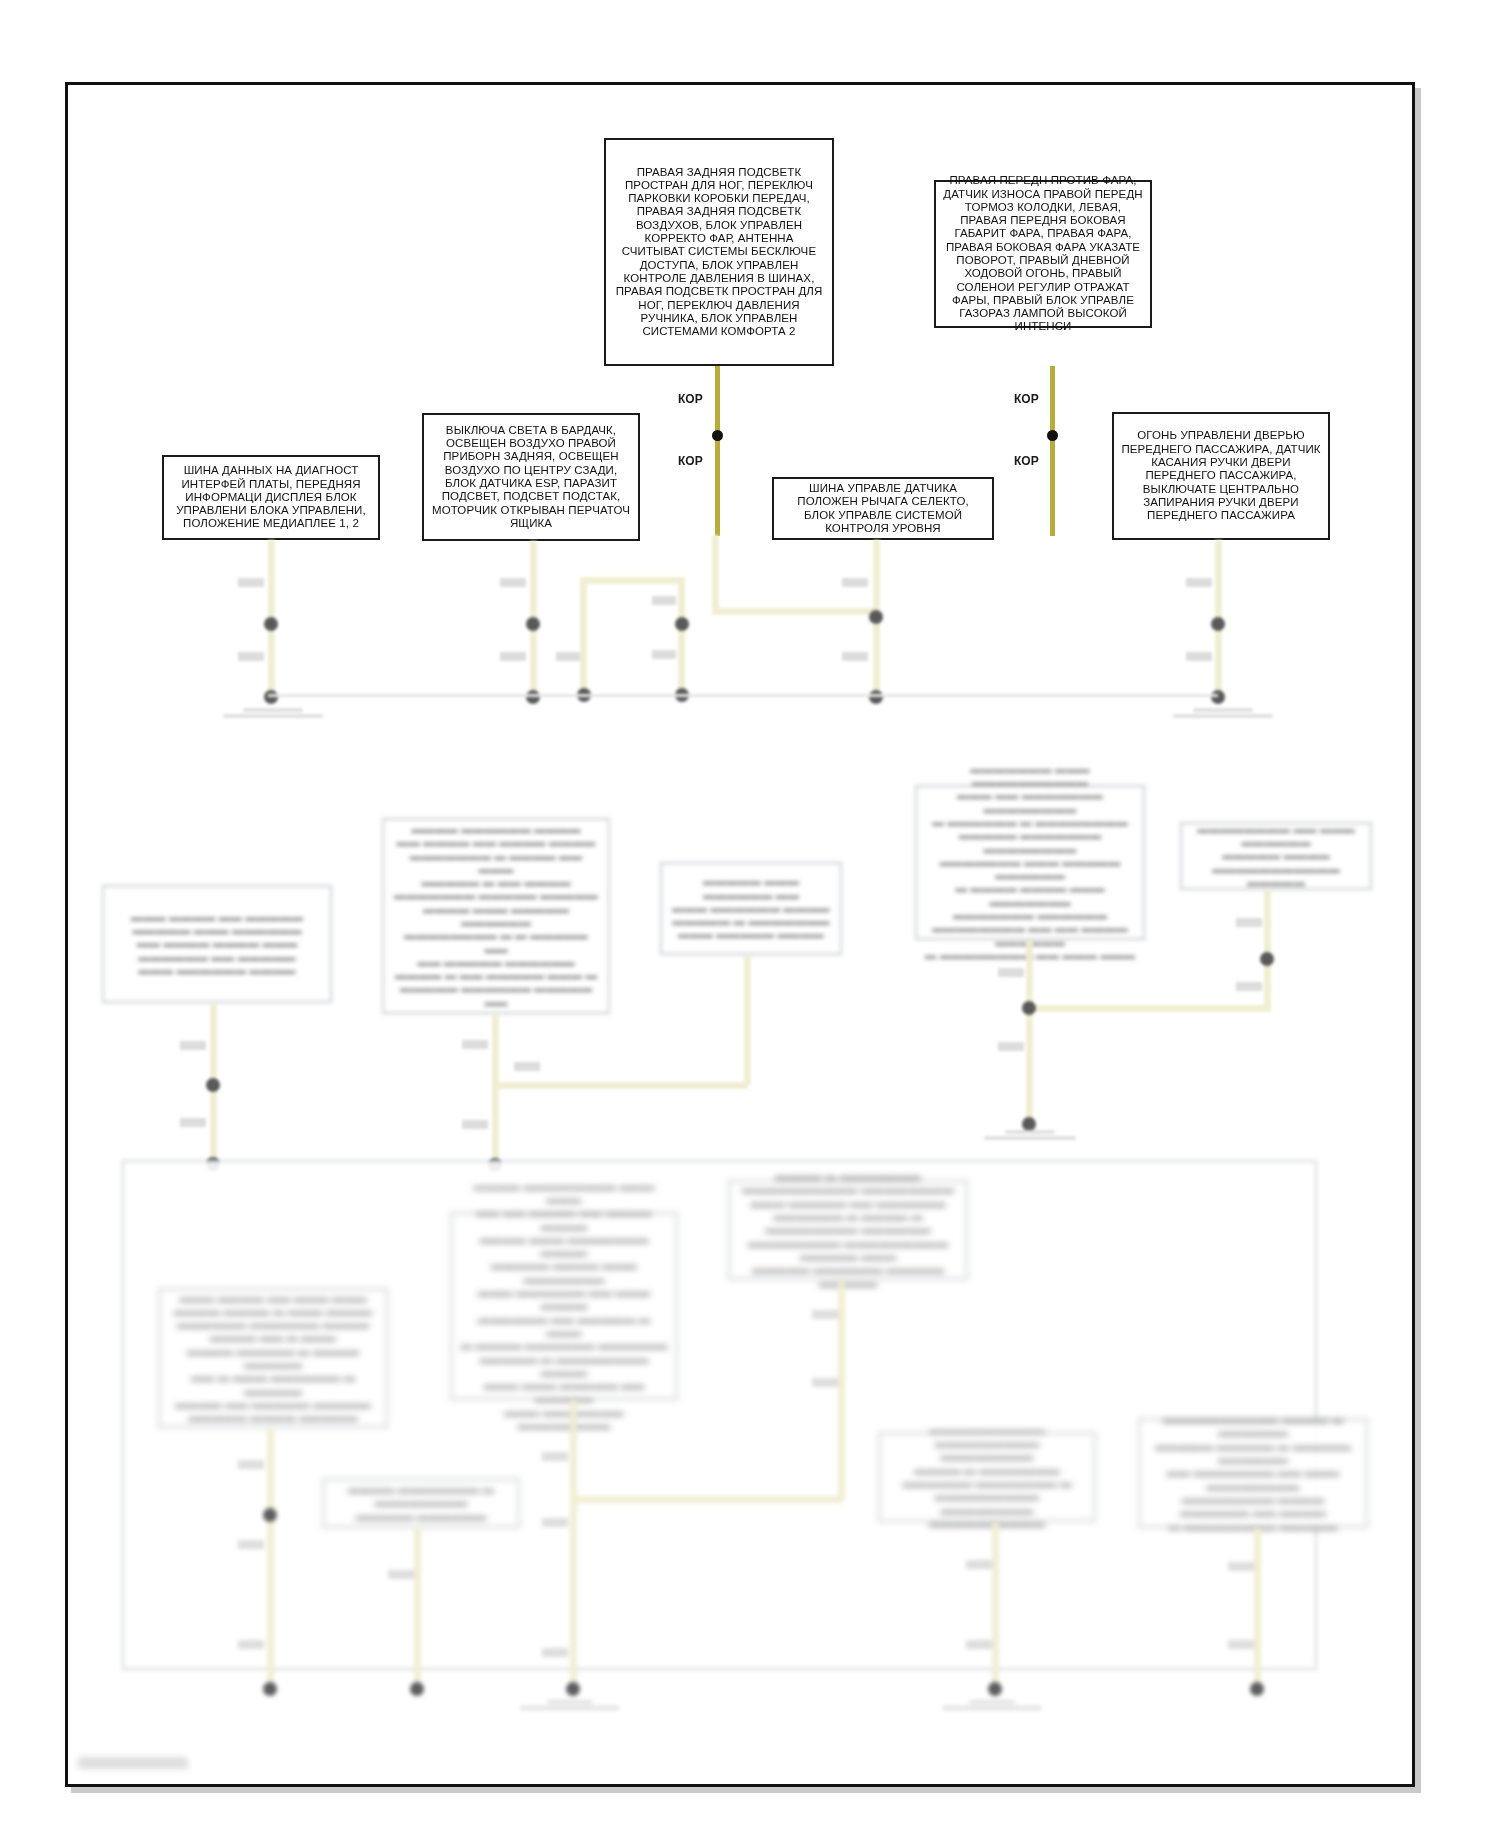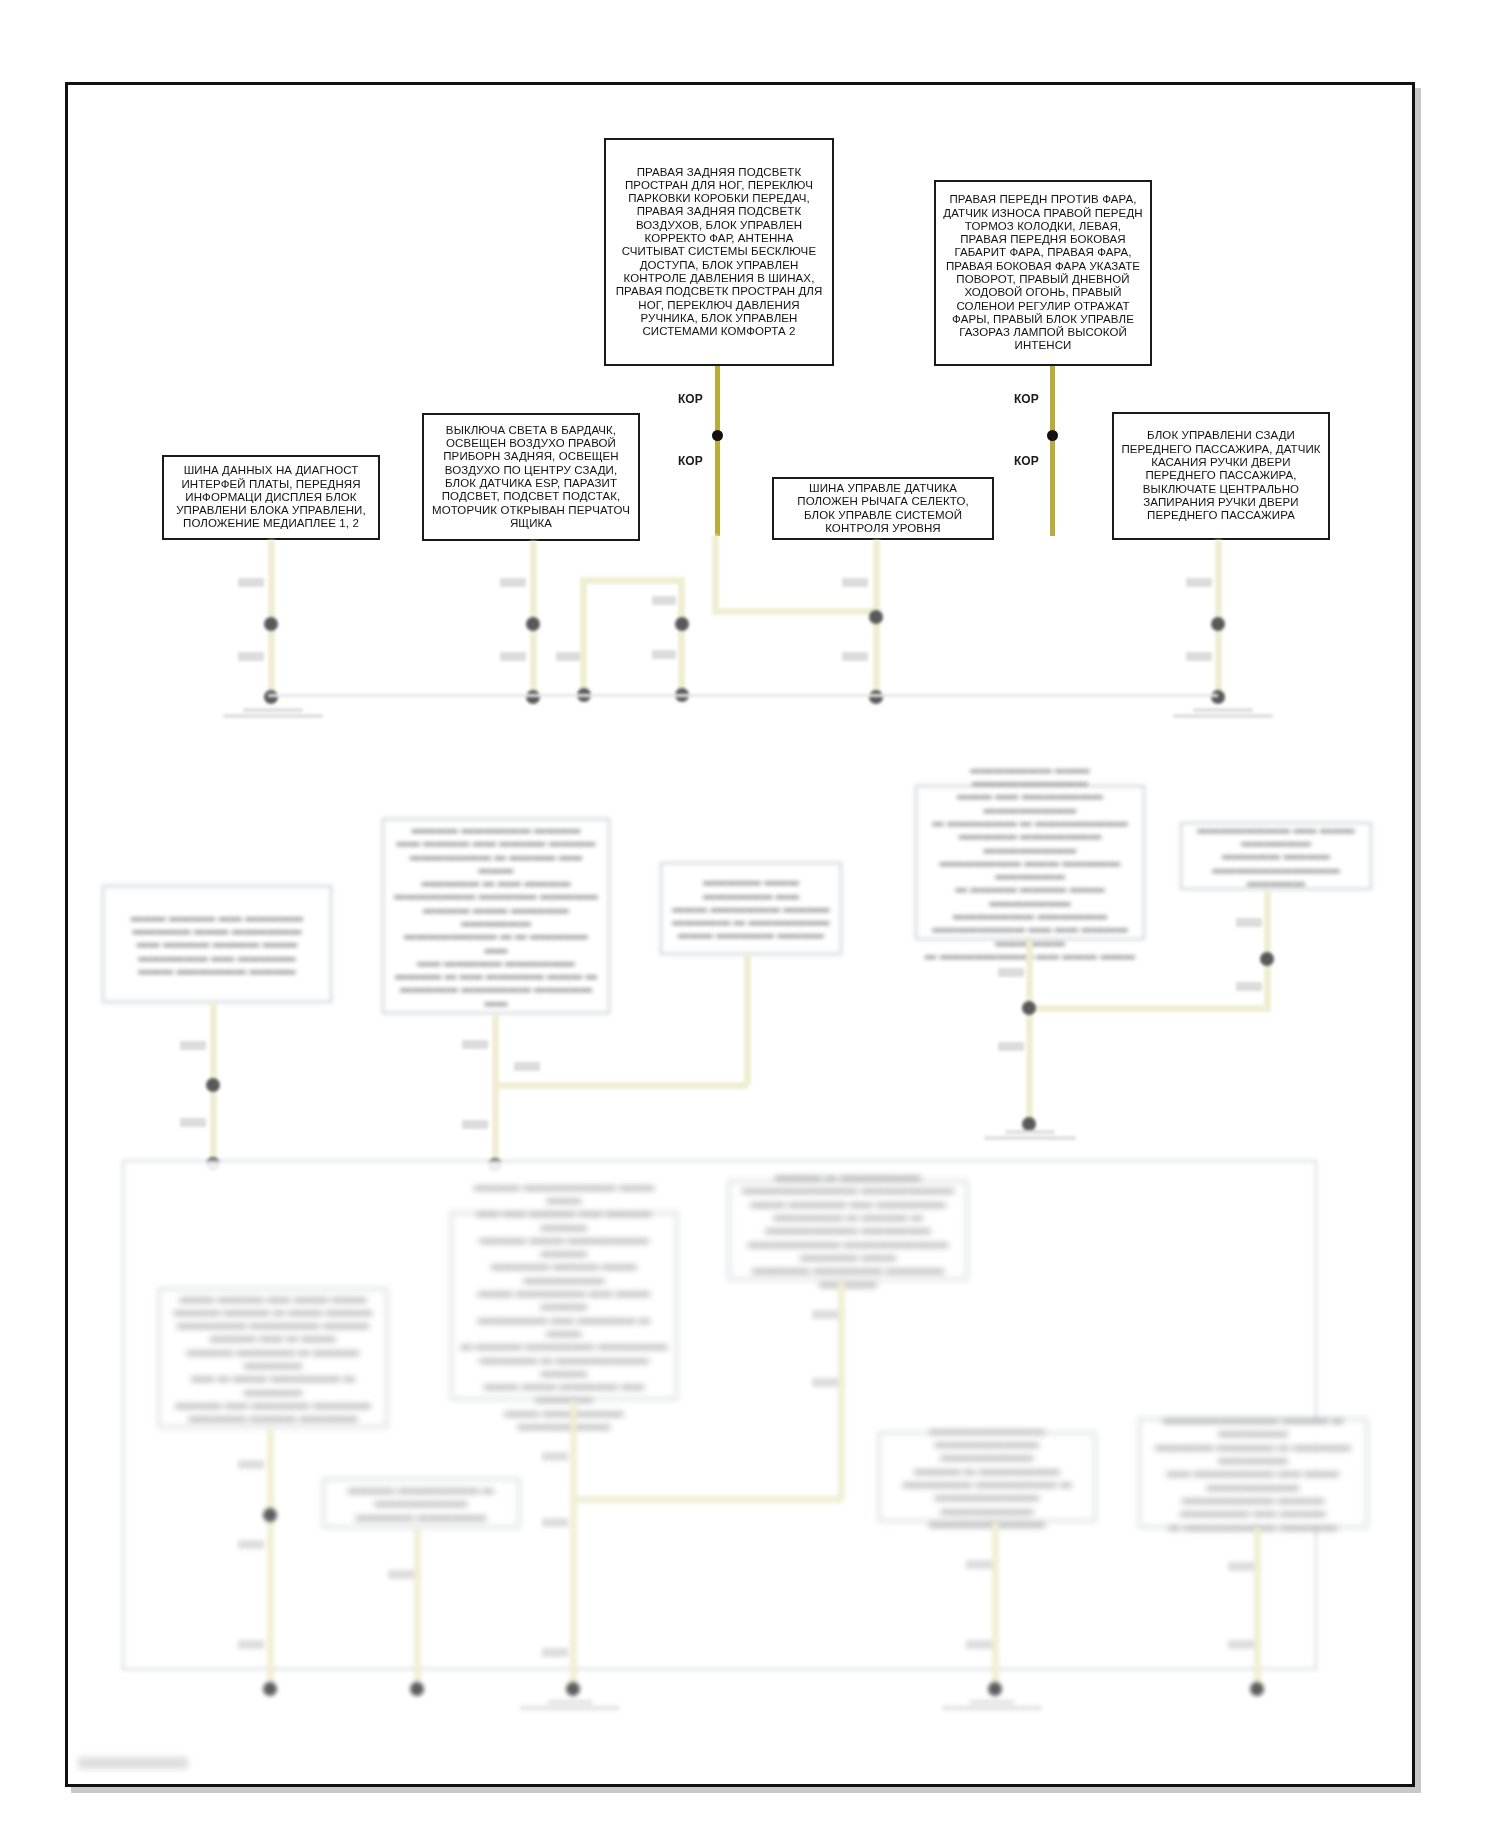--- a/index.html
+++ b/index.html
@@ -59,38 +59,38 @@
 
 <div id="stage">
 
   <div id="sheet-shadow"></div>
   <div id="sheet"></div>
 
   <div class="box" style="left:604px;top:138px;width:230px;height:228px;">
     <span class="inner">ПРАВАЯ ЗАДНЯЯ ПОДСВЕТК ПРОСТРАН ДЛЯ НОГ, ПЕРЕКЛЮЧ ПАРКОВКИ КОРОБКИ ПЕРЕДАЧ, ПРАВАЯ ЗАДНЯЯ ПОДСВЕТК ВОЗДУХОВ, БЛОК УПРАВЛЕН КОРРЕКТО ФАР, АНТЕННА СЧИТЫВАТ СИСТЕМЫ БЕСКЛЮЧЕ ДОСТУПА, БЛОК УПРАВЛЕН КОНТРОЛЕ ДАВЛЕНИЯ В ШИНАХ, ПРАВАЯ ПОДСВЕТК ПРОСТРАН ДЛЯ НОГ, ПЕРЕКЛЮЧ ДАВЛЕНИЯ РУЧНИКА, БЛОК УПРАВЛЕН СИСТЕМАМИ КОМФОРТА 2</span>
   </div>
 
-  <div class="box" style="left:934px;top:180px;width:218px;height:186px;">
+  <div class="box" style="left:934px;top:180px;width:218px;height:148px;">
     <span class="inner">ПРАВАЯ ПЕРЕДН ПРОТИВ ФАРА, ДАТЧИК ИЗНОСА ПРАВОЙ ПЕРЕДН ТОРМОЗ КОЛОДКИ, ЛЕВАЯ, ПРАВАЯ ПЕРЕДНЯ БОКОВАЯ ГАБАРИТ ФАРА, ПРАВАЯ ФАРА, ПРАВАЯ БОКОВАЯ ФАРА УКАЗАТЕ ПОВОРОТ, ПРАВЫЙ ДНЕВНОЙ ХОДОВОЙ ОГОНЬ, ПРАВЫЙ СОЛЕНОИ РЕГУЛИР ОТРАЖАТ ФАРЫ, ПРАВЫЙ БЛОК УПРАВЛЕ ГАЗОРАЗ ЛАМПОЙ ВЫСОКОЙ ИНТЕНСИ</span>
   </div>
 
   <div class="box" style="left:162px;top:455px;width:218px;height:85px;">
     <span class="inner">ШИНА ДАННЫХ НА ДИАГНОСТ ИНТЕРФЕЙ ПЛАТЫ, ПЕРЕДНЯЯ ИНФОРМАЦИ ДИСПЛЕЯ БЛОК УПРАВЛЕНИ БЛОКА УПРАВЛЕНИ, ПОЛОЖЕНИЕ МЕДИАПЛЕЕ 1, 2</span>
   </div>
 
   <div class="box" style="left:422px;top:413px;width:218px;height:128px;">
     <span class="inner">ВЫКЛЮЧА СВЕТА В БАРДАЧК, ОСВЕЩЕН ВОЗДУХО ПРАВОЙ ПРИБОРН ЗАДНЯЯ, ОСВЕЩЕН ВОЗДУХО ПО ЦЕНТРУ СЗАДИ, БЛОК ДАТЧИКА ESP, ПАРАЗИТ ПОДСВЕТ, ПОДСВЕТ ПОДСТАК, МОТОРЧИК ОТКРЫВАН ПЕРЧАТОЧ ЯЩИКА</span>
   </div>
 
   <div class="box" style="left:772px;top:477px;width:222px;height:63px;">
     <span class="inner">ШИНА УПРАВЛЕ ДАТЧИКА ПОЛОЖЕН РЫЧАГА СЕЛЕКТО, БЛОК УПРАВЛЕ СИСТЕМОЙ КОНТРОЛЯ УРОВНЯ</span>
   </div>
 
   <div class="box" style="left:1112px;top:412px;width:218px;height:128px;">
-    <span class="inner">БЛОК УПРАВЛЕНИ СЗАДИ ПЕРЕДНЕГО ПАССАЖИРА, ДАТЧИК КАСАНИЯ РУЧКИ ДВЕРИ ПЕРЕДНЕГО ПАССАЖИРА, ВЫКЛЮЧАТЕ ЦЕНТРАЛЬНО ЗАПИРАНИЯ РУЧКИ ДВЕРИ ПЕРЕДНЕГО ПАССАЖИРА</span>
+    <span class="inner">ОГОНЬ УПРАВЛЕНИ ДВЕРЬЮ ПЕРЕДНЕГО ПАССАЖИРА, ДАТЧИК КАСАНИЯ РУЧКИ ДВЕРИ ПЕРЕДНЕГО ПАССАЖИРА, ВЫКЛЮЧАТЕ ЦЕНТРАЛЬНО ЗАПИРАНИЯ РУЧКИ ДВЕРИ ПЕРЕДНЕГО ПАССАЖИРА</span>
   </div>
 
   <div class="wire v wire-dark" style="left:715px;top:366px;width:5px;height:170px;"></div>
   <div class="dot" style="left:712px;top:430px;"></div>
   <div class="wlabel dark" style="left:678px;top:392px;">КОР</div>
   <div class="wlabel dark" style="left:678px;top:454px;">КОР</div>
 
   <div class="wire v wire-dark" style="left:1050px;top:366px;width:5px;height:170px;"></div>
   <div class="dot" style="left:1047px;top:430px;"></div>
   <div class="wlabel dark" style="left:1014px;top:392px;">КОР</div>

